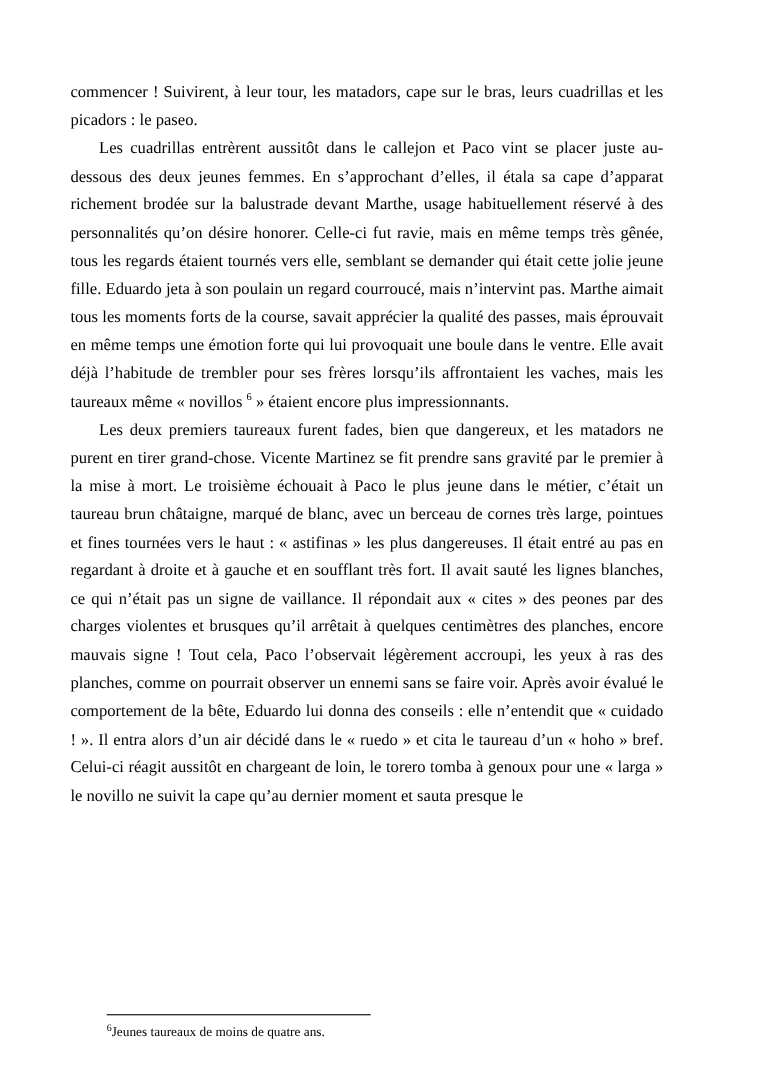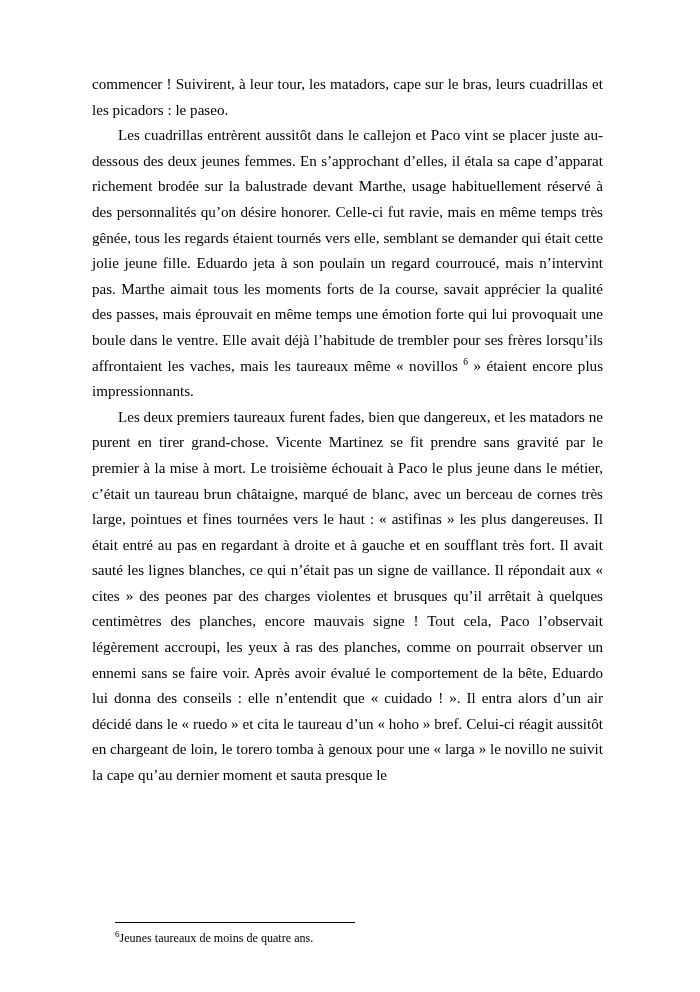--- a/index.html
+++ b/index.html
@@ -11,38 +11,38 @@
     width: 700px;
     height: 992px;
     font-family: "Liberation Serif", "DejaVu Serif", serif;
     color: #000000;
   }
   .page {
     position: relative;
     width: 700px;
     height: 992px;
     box-sizing: border-box;
-    padding: 72px 97px 0 92px;
+    padding: 72px 97px 0 64px;
   }
   .body-text {
     font-size: 15.1px;
     line-height: 25.6px;
     text-align: justify;
     text-justify: inter-word;
     hyphens: none;
   }
   .body-text p {
     margin: 0;
   }
   .body-text p.indent {
     text-indent: 26px;
   }
   .footnote-area {
     position: absolute;
-    left: 115px;
+    left: 97px;
     bottom: 46px;
     width: 506px;
   }
   .footnote-rule {
     width: 240px;
     height: 0;
     border-top: 1.2px solid #000;
     margin: 0 0 7px 0;
   }
   .footnote {

